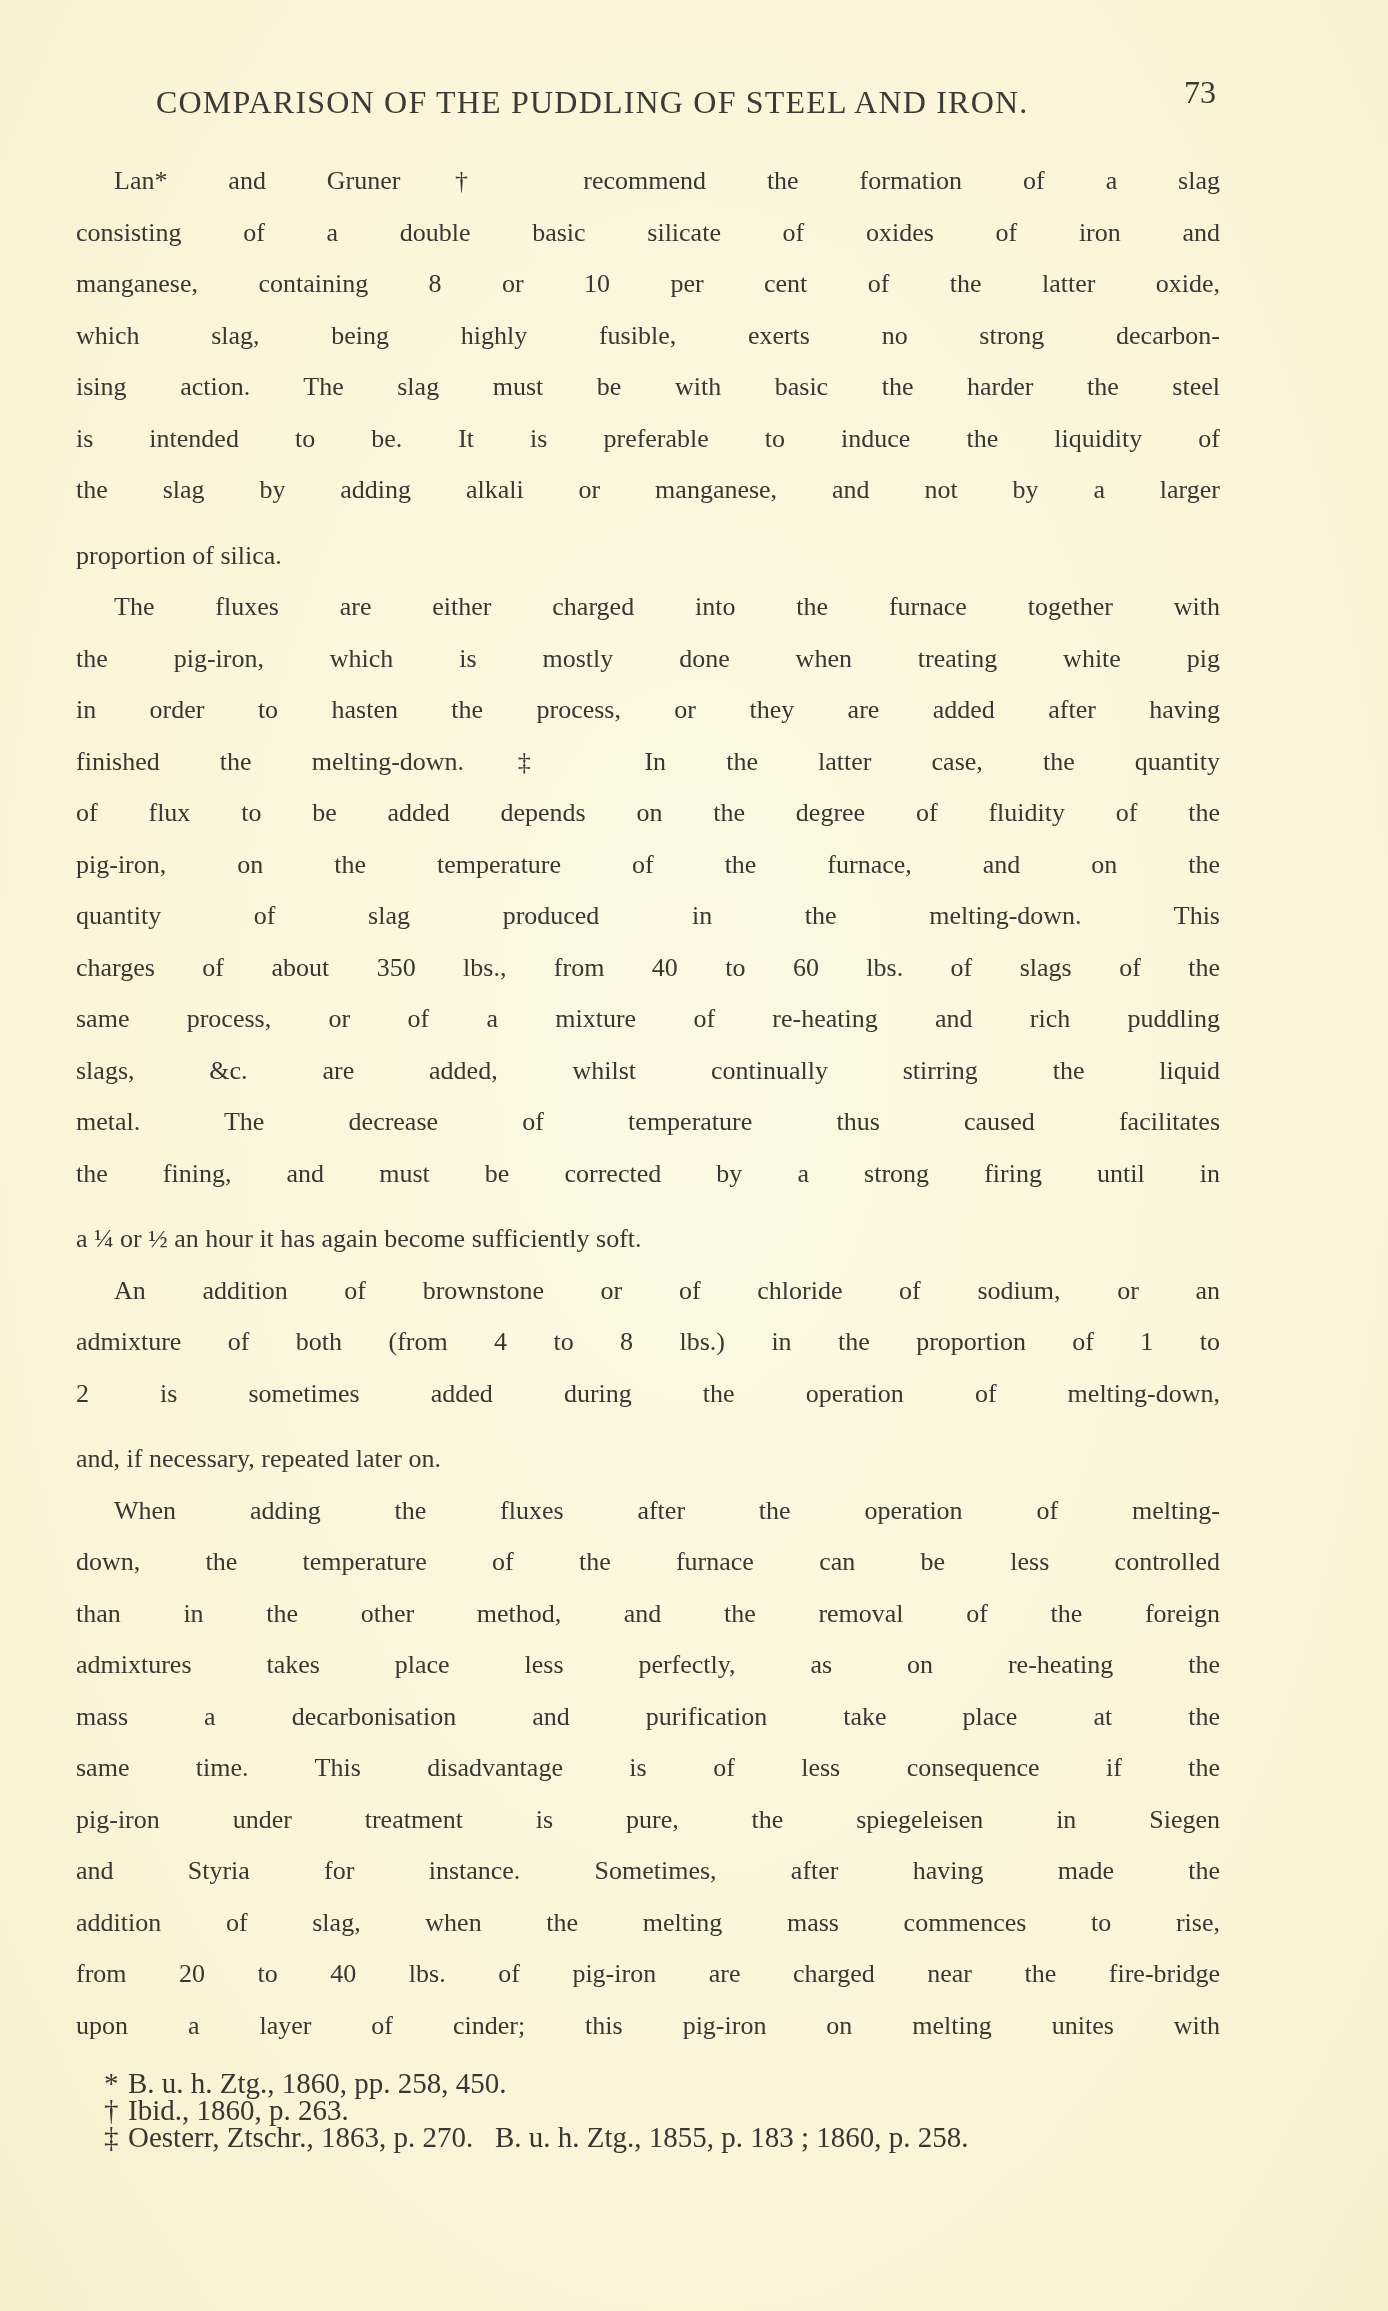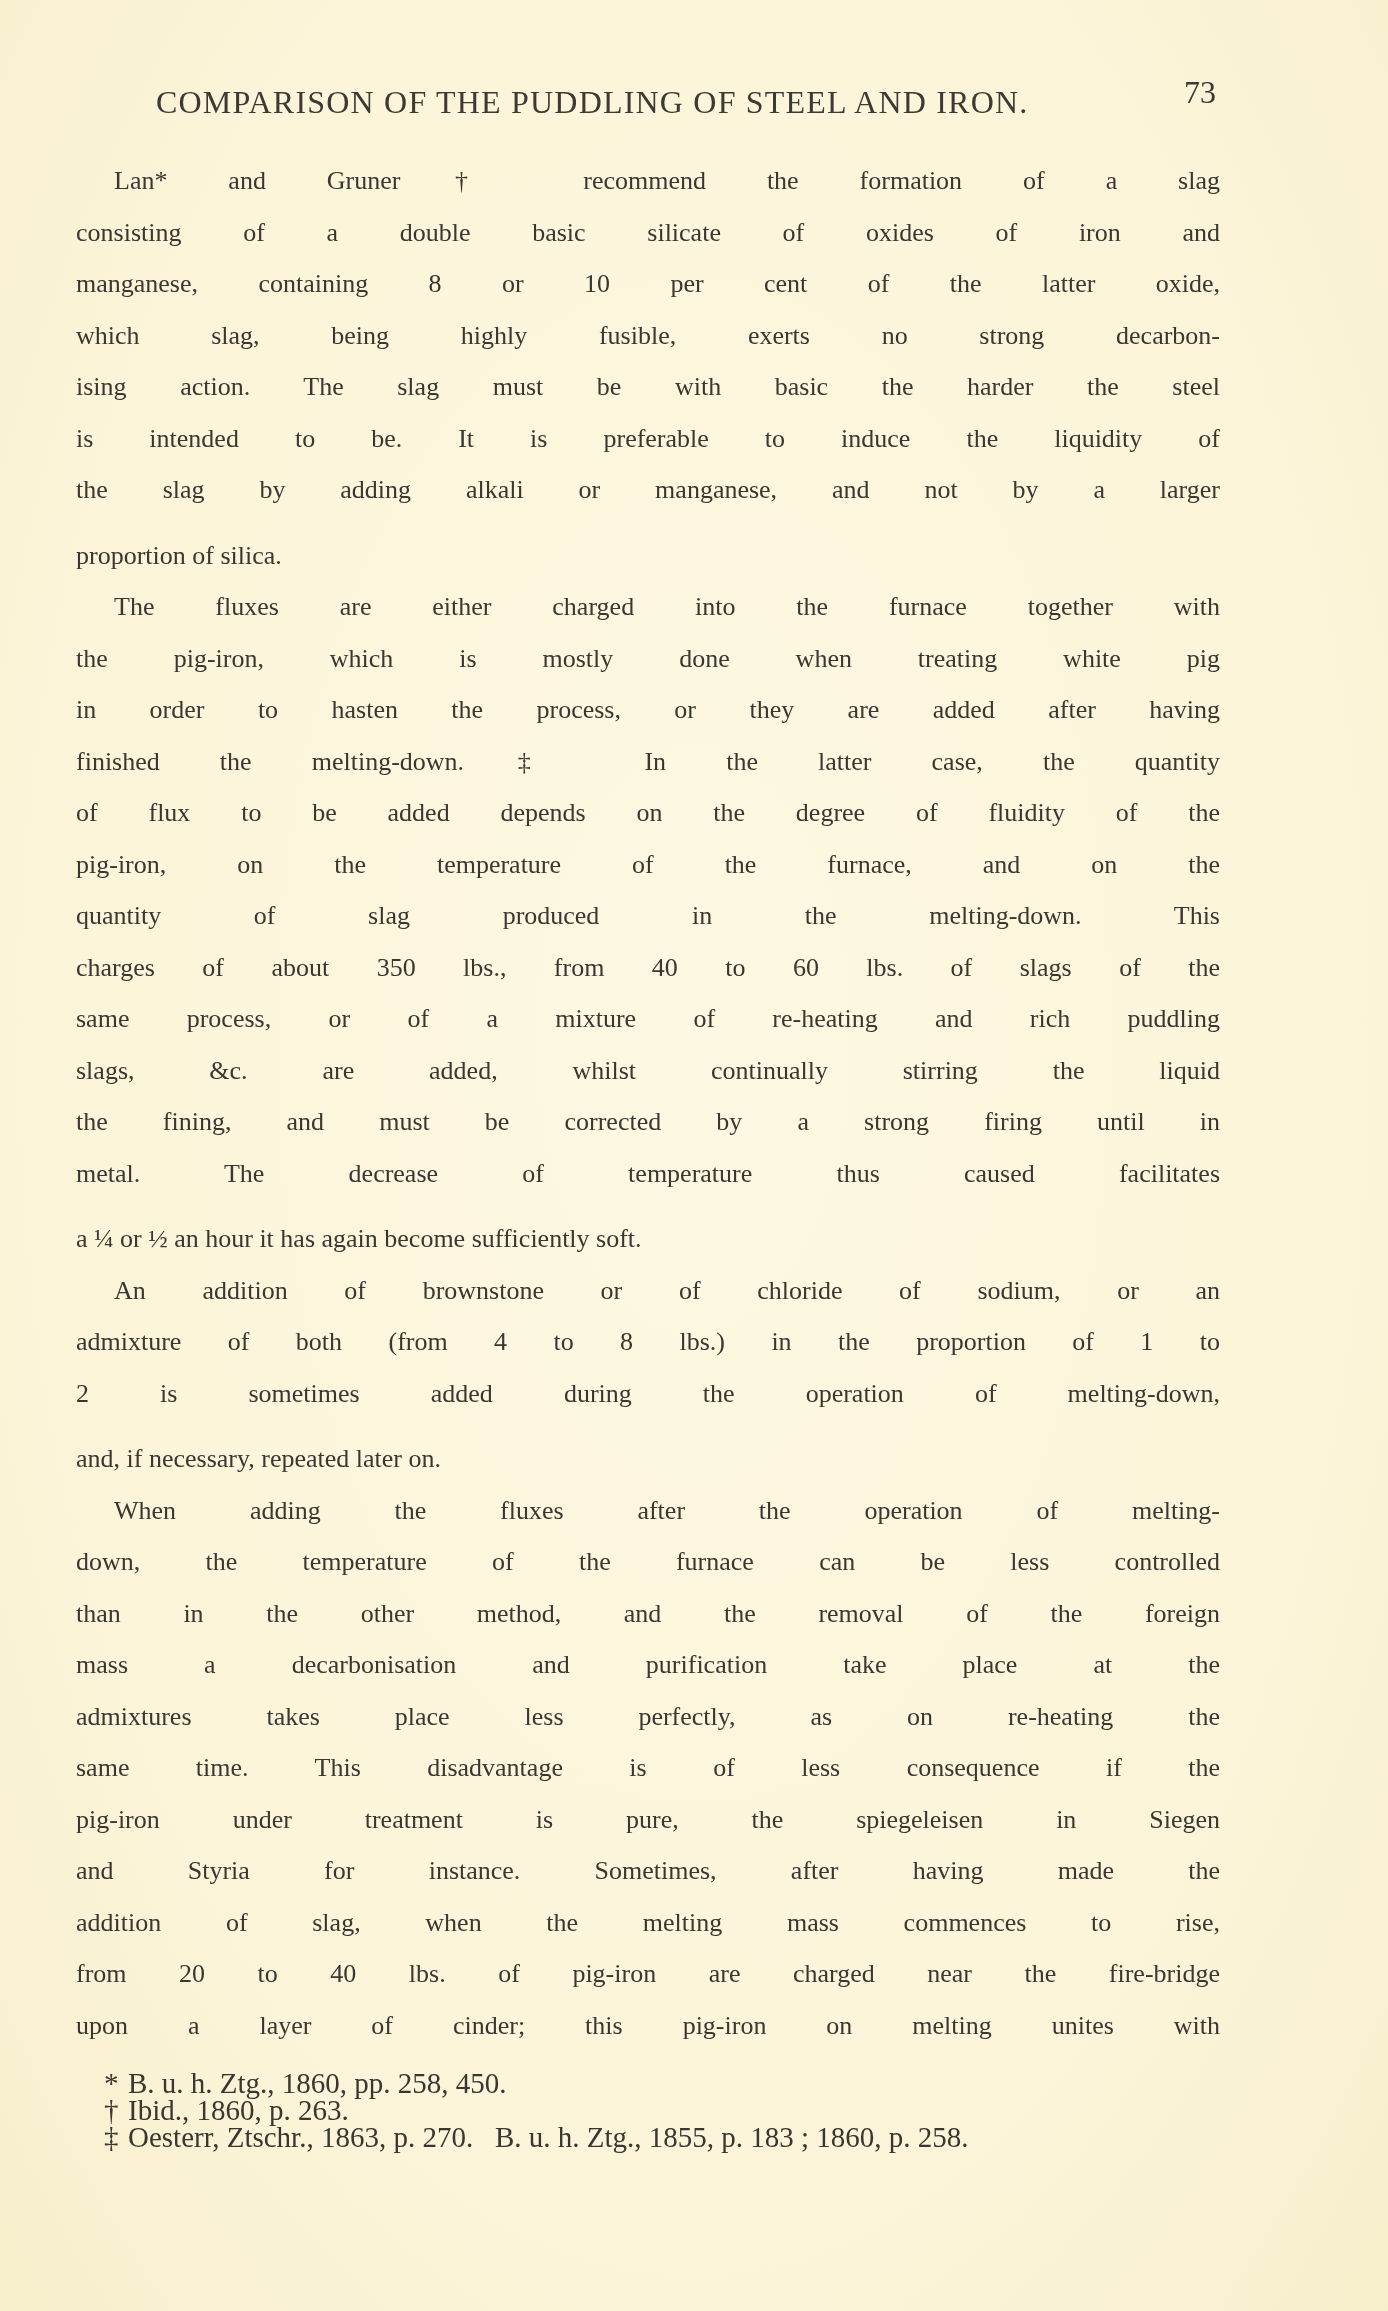--- a/index.html
+++ b/index.html
@@ -107,32 +107,32 @@
       <div class="line indent">The fluxes are either charged into the furnace together with</div>
       <div class="line">the pig-iron, which is mostly done when treating white pig</div>
       <div class="line">in order to hasten the process, or they are added after having</div>
       <div class="line">finished the melting-down.‡ In the latter case, the quantity</div>
       <div class="line">of flux to be added depends on the degree of fluidity of the</div>
       <div class="line">pig-iron, on the temperature of the furnace, and on the</div>
       <div class="line">quantity of slag produced in the melting-down. This</div>
       <div class="line">charges of about 350 lbs., from 40 to 60 lbs. of slags of the</div>
       <div class="line">same process, or of a mixture of re-heating and rich puddling</div>
       <div class="line">slags, &amp;c. are added, whilst continually stirring the liquid</div>
+      <div class="line">metal. The decrease of temperature thus caused facilitates</div>
       <div class="line">the fining, and must be corrected by a strong firing until in</div>
-      <div class="line">metal. The decrease of temperature thus caused facilitates</div>
       <div class="line last">a ¼ or ½ an hour it has again become sufficiently soft.</div>
       <div class="line indent">An addition of brownstone or of chloride of sodium, or an</div>
       <div class="line">admixture of both (from 4 to 8 lbs.) in the proportion of 1 to</div>
       <div class="line">2 is sometimes added during the operation of melting-down,</div>
       <div class="line last">and, if necessary, repeated later on.</div>
       <div class="line indent">When adding the fluxes after the operation of melting-</div>
       <div class="line">down, the temperature of the furnace can be less controlled</div>
       <div class="line">than in the other method, and the removal of the foreign</div>
+      <div class="line">admixtures takes place less perfectly, as on re-heating the</div>
       <div class="line">mass a decarbonisation and purification take place at the</div>
-      <div class="line">admixtures takes place less perfectly, as on re-heating the</div>
       <div class="line">same time. This disadvantage is of less consequence if the</div>
       <div class="line">pig-iron under treatment is pure, the spiegeleisen in Siegen</div>
       <div class="line">and Styria for instance. Sometimes, after having made the</div>
       <div class="line">addition of slag, when the melting mass commences to rise,</div>
       <div class="line">from 20 to 40 lbs. of pig-iron are charged near the fire-bridge</div>
       <div class="line">upon a layer of cinder; this pig-iron on melting unites with</div>
     </div>
 
   <div class="footnotes" id="footnotes">
       <div class="footnote"><span class="mark">*</span><span style="white-space: pre;">B. u. h. Ztg., 1860, pp. 258, 450.</span></div>

